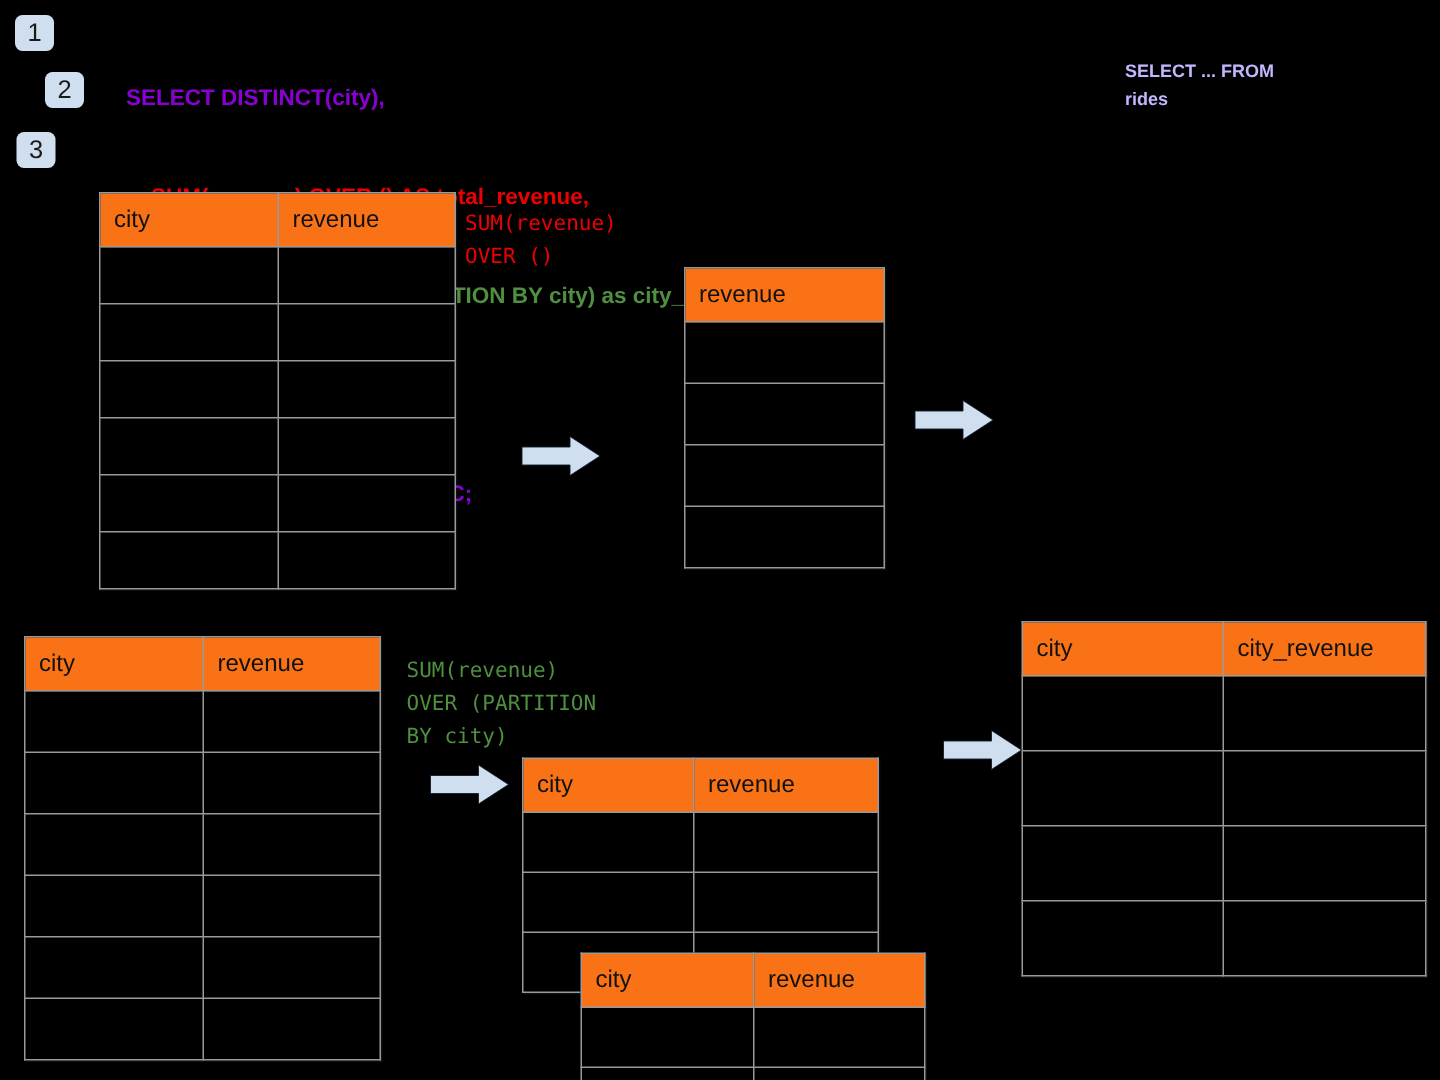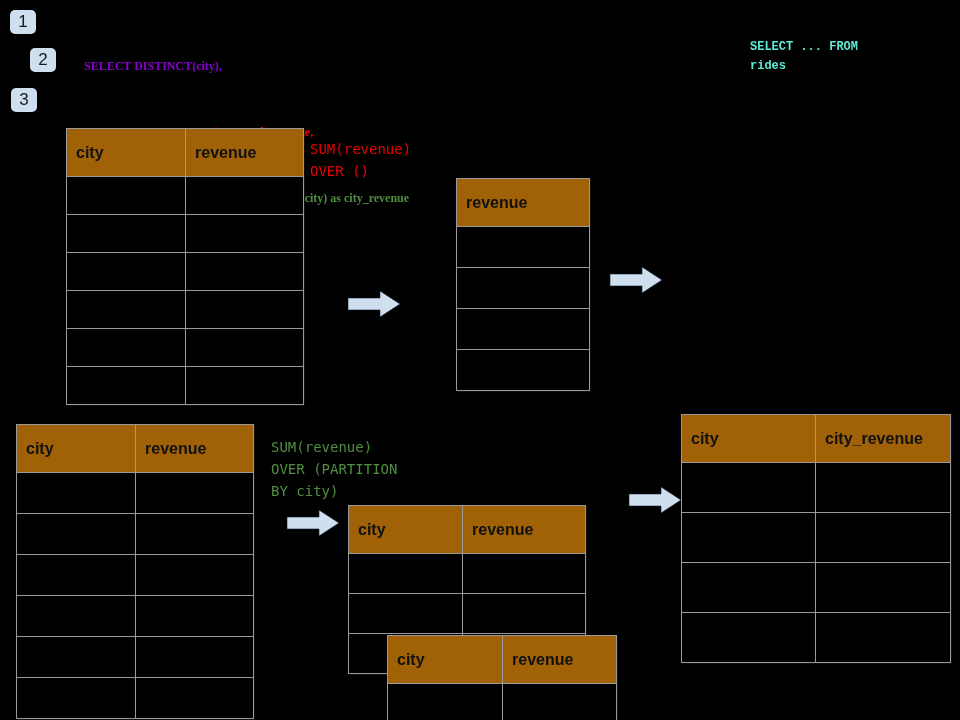--- a/index.html
+++ b/index.html
@@ -30,42 +30,42 @@
     height: 24px;
     box-shadow: 1px 1px 0 rgba(0,0,0,0.35);
   }
   .badge-1 { left: 10px; top: 10px; }
   .badge-2 { left: 30px; top: 48px; }
   .badge-3 { left: 11px; top: 88px; }
 
   
   .sql {
     position: absolute;
-    font-family: Liberation Serif, serif;
-    font-size: 12px;
+    font-family: Liberation Sans, sans-serif;
+    font-size: 15px;
     font-weight: bold;
     line-height: 22px;
     white-space: pre;
     letter-spacing: 0px;
   }
   #sql-block { left: 84px; top: 11px; }
   .sql-line { display: block; white-space: pre; }
   .c-purple { color: #8a00d4; }
   .c-red    { color: #ee0000; }
   .c-green  { color: #4f8f3f; }
 
   #sql-side-note {
     position: absolute;
     left: 750px;
     top: 38px;
-    font-family: Liberation Mono, monospace;
+    font-family: Liberation Sans, sans-serif;
     font-size: 12px;
     font-weight: bold;
     line-height: 19px;
-    color: #5eead4;
+    color: #c4b5fd;
     white-space: pre-line;
     width: 160px;
   }
 
   
   .annot {
     position: absolute;
     font-family: "DejaVu Sans Mono", "Liberation Mono", monospace;
     font-size: 14px;
     font-weight: normal;
@@ -82,28 +82,28 @@
     table-layout: fixed;
     background: #000000;
     box-shadow: 1px 1px 0 rgba(255,255,255,0.06);
   }
   .tbl th, .tbl td {
     border: 1px solid #9a9a9a;
     padding: 0;
     box-sizing: border-box;
   }
   .tbl th {
-    background: #a16207;
+    background: #f97316;
     color: #111111;
     font-family: "Liberation Sans", sans-serif;
     font-size: 16px;
-    font-weight: bold;
+    font-weight: normal;
     text-align: left;
     padding: 0 0 0 9px;
-    height: 48px;
+    height: 36px;
   }
   .tbl td {
     background: #000000;
     height: 38px;
   }
 
   
   #table-rides-top      { left: 66px;  top: 128px; width: 238px; }
   #table-rides-top th:nth-child(1) { width: 119px; }
   #table-rides-top td   { height: 38px; }

